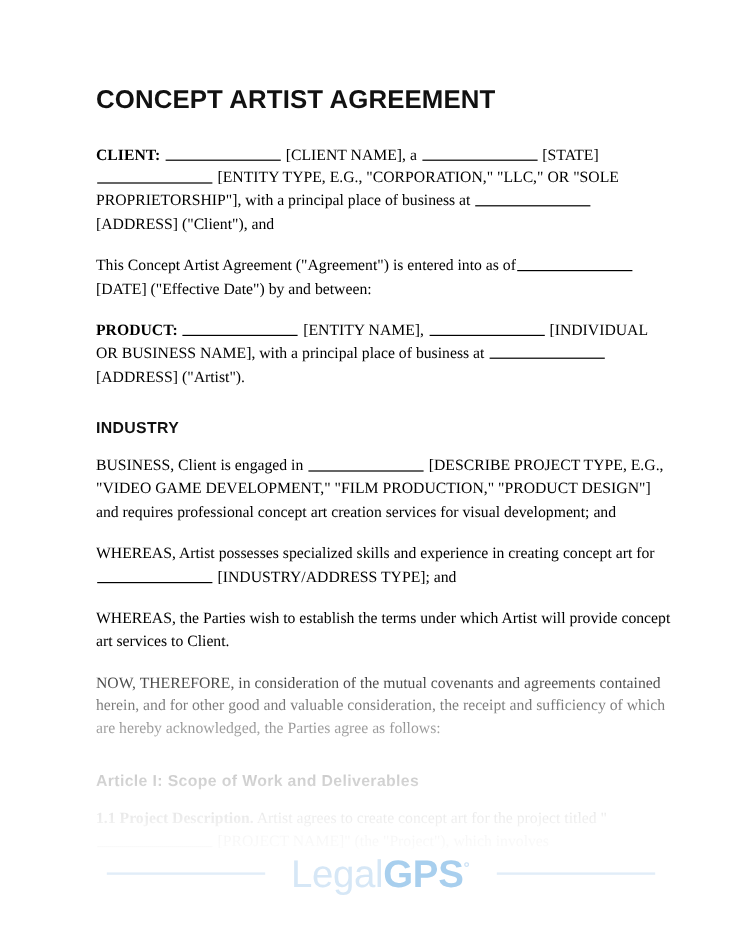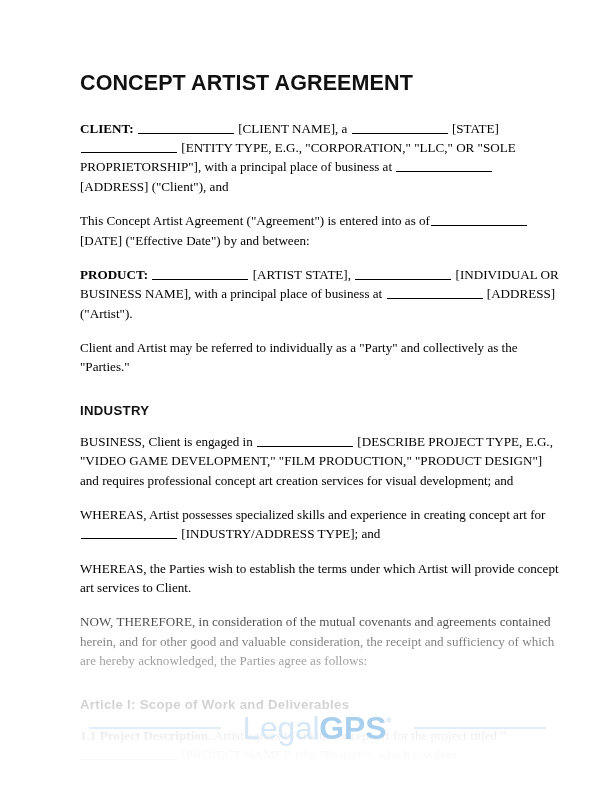--- a/index.html
+++ b/index.html
@@ -150,23 +150,22 @@
 <div class="page">
 
   <div class="doc-body">
 
     <h1 class="doc-title">CONCEPT ARTIST AGREEMENT</h1>
 
     <p class="para"><span class="lead">CLIENT:</span> <span class="blank"></span> <span>[CLIENT NAME], a</span> <span class="blank"></span> <span>[STATE]</span> <span class="blank"></span> <span>[ENTITY TYPE, E.G., "CORPORATION," "LLC," OR "SOLE PROPRIETORSHIP"], with a principal place of business at</span> <span class="blank"></span> <span>[ADDRESS] ("Client"), and</span></p>
 
     <p class="para"><span>This Concept Artist Agreement ("Agreement") is entered into as of</span><span class="blank"></span> <span>[DATE] ("Effective Date") by and between:</span></p>
 
-    <p class="para"><span class="lead">PRODUCT:</span> <span class="blank"></span> <span>[ARTIST STATE],</span> <span class="blank"></span> <span>[INDIVIDUAL OR BUSINESS NAME], with a principal place of business at</span> <span class="blank"></span> <span>[ADDRESS] ("Artist").</span></p>
+    <p class="para"><span class="lead">PRODUCT:</span> <span class="blank"></span> <span>[ENTITY NAME],</span> <span class="blank"></span> <span>[INDIVIDUAL OR BUSINESS NAME], with a principal place of business at</span> <span class="blank"></span> <span>[ADDRESS] ("Artist").</span></p>
 
-    <p class="para">Client and Artist may be referred to individually as a "Party" and collectively as the "Parties."</p>
 
     <h2 class="sec-heading">INDUSTRY</h2>
 
     <p class="para"><span>BUSINESS, Client is engaged in</span> <span class="blank"></span> <span>[DESCRIBE PROJECT TYPE, E.G., "VIDEO GAME DEVELOPMENT," "FILM PRODUCTION," "PRODUCT DESIGN"] and requires professional concept art creation services for visual development; and</span></p>
 
     <p class="para"><span>WHEREAS, Artist possesses specialized skills and experience in creating concept art for</span> <span class="blank"></span> <span>[INDUSTRY/ADDRESS TYPE]; and</span></p>
 
     <p class="para">WHEREAS, the Parties wish to establish the terms under which Artist will provide concept art services to Client.</p>
 
     <div class="fade-wrap">

